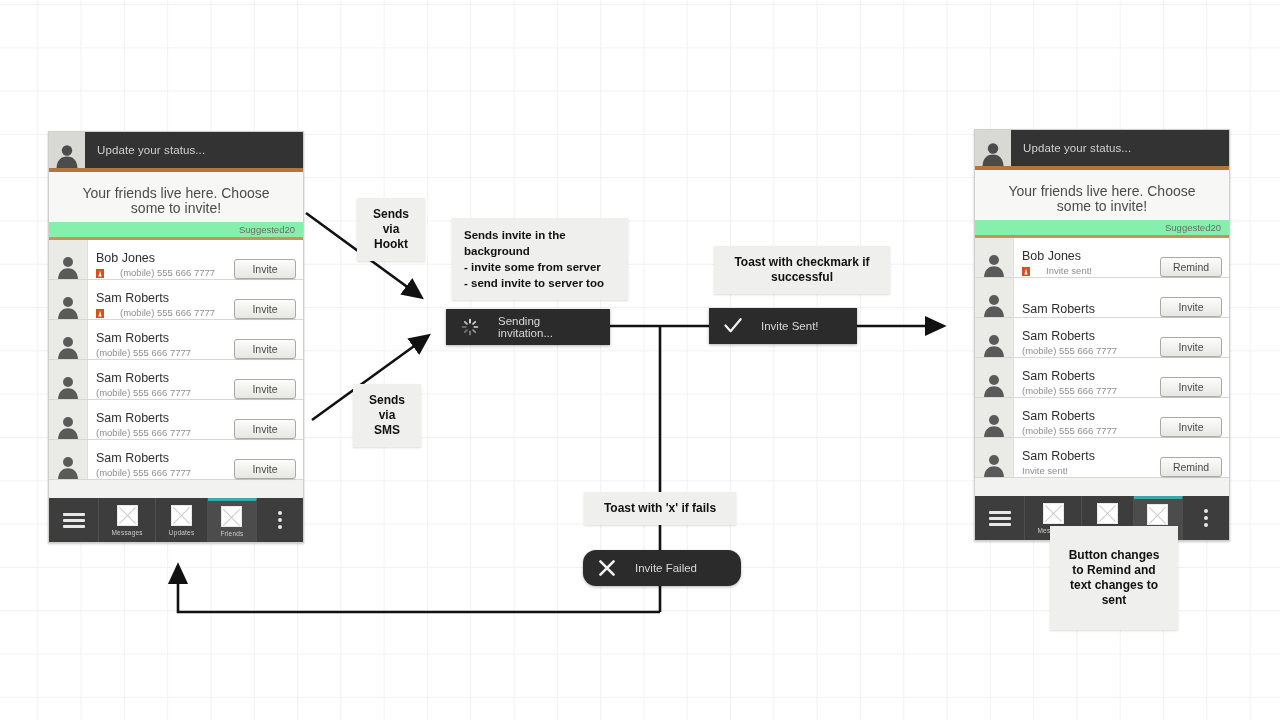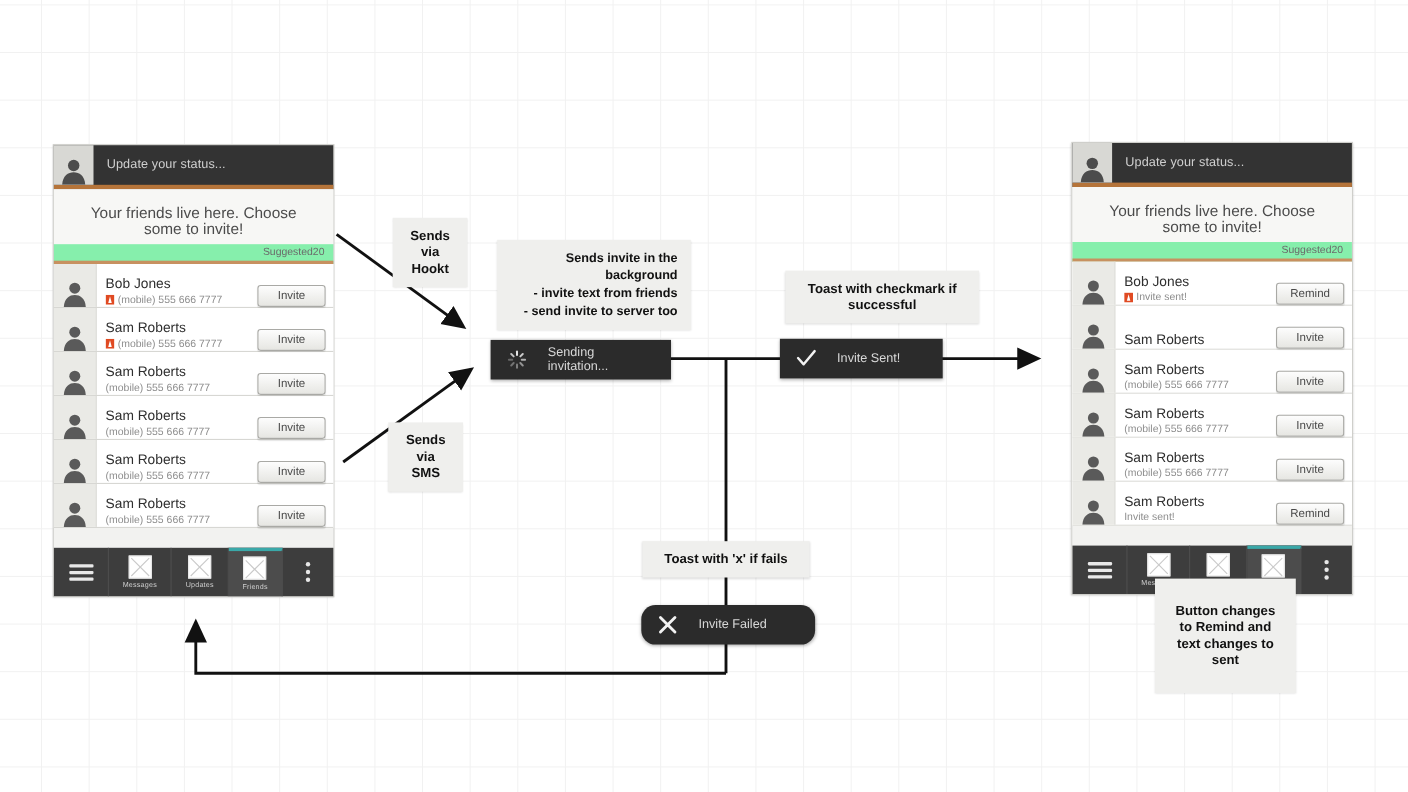--- a/index.html
+++ b/index.html
@@ -129,21 +129,21 @@
     line-height: 15px;
     white-space: nowrap;
   }
   .contact-sub {
     font-size: 9.5px;
     color: #8e8e8e;
     line-height: 13px;
     white-space: nowrap;
     display: flex;
     align-items: center;
-    gap: 3px;
+    gap: 16px;
   }
   .mobile-badge {
     display: inline-block;
     width: 8px;
     height: 9px;
     flex: 0 0 auto;
   }
   .invite-btn {
     flex: 0 0 auto;
     margin-right: 7px;
@@ -234,21 +234,21 @@
     font-weight: bold;
     line-height: 15px;
     padding: 9px 12px;
     box-sizing: border-box;
     box-shadow: 0 1px 2px rgba(0,0,0,0.14);
   }
   .note.center { text-align: center; }
   .note.body-note {
     font-size: 11.5px;
     line-height: 16px;
-    text-align: right;
+    text-align: left;
   }
   .note .lead { display: block; }
 
   
   .toast {
     position: absolute;
     display: flex;
     align-items: center;
     background: #2b2b2b;
     color: #d5d5d5;
@@ -603,21 +603,21 @@
     </div>
 
   <div class="note center" style="left:353px; top:384px; width:68px;">
       <span class="lead">Sends</span>
       <span class="lead">via</span>
       <span class="lead">SMS</span>
     </div>
 
   <div class="note body-note" style="left:452px; top:218px; width:176px;">
     <span class="lead">Sends invite in the background</span>
-    <span class="lead">- invite text from friends</span>
+    <span class="lead">- invite some from server</span>
     <span class="lead">- send invite to server too</span>
   </div>
 
   <div class="note center" style="left:714px; top:246px; width:176px;">Toast with checkmark if successful</div>
 
   <div class="note center" style="left:584px; top:492px; width:152px;">Toast with 'x' if fails</div>
 
   <div class="note center" style="left:1050px; top:526px; width:128px; padding-top:22px; padding-bottom:22px;">Button changes to Remind and text changes to sent</div>
 
   <div class="toast" style="left:446px; top:309px; width:164px;">

